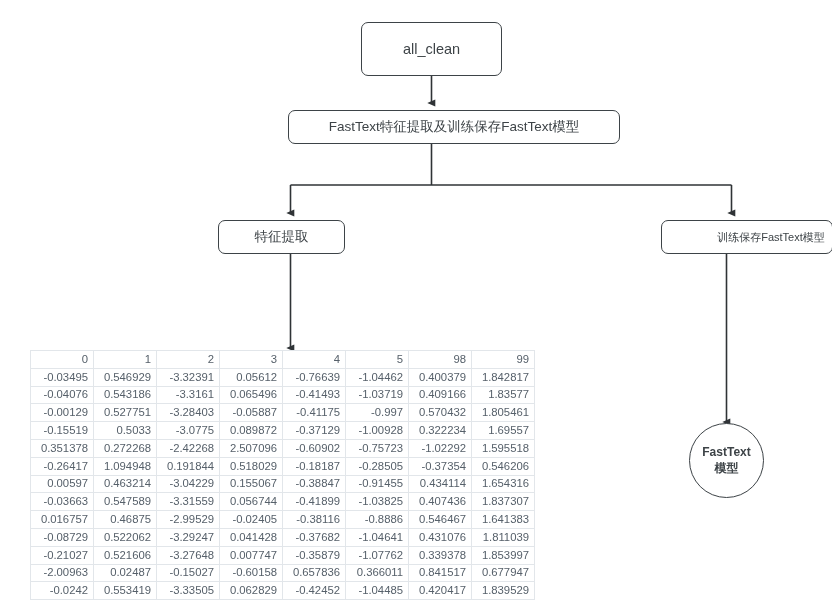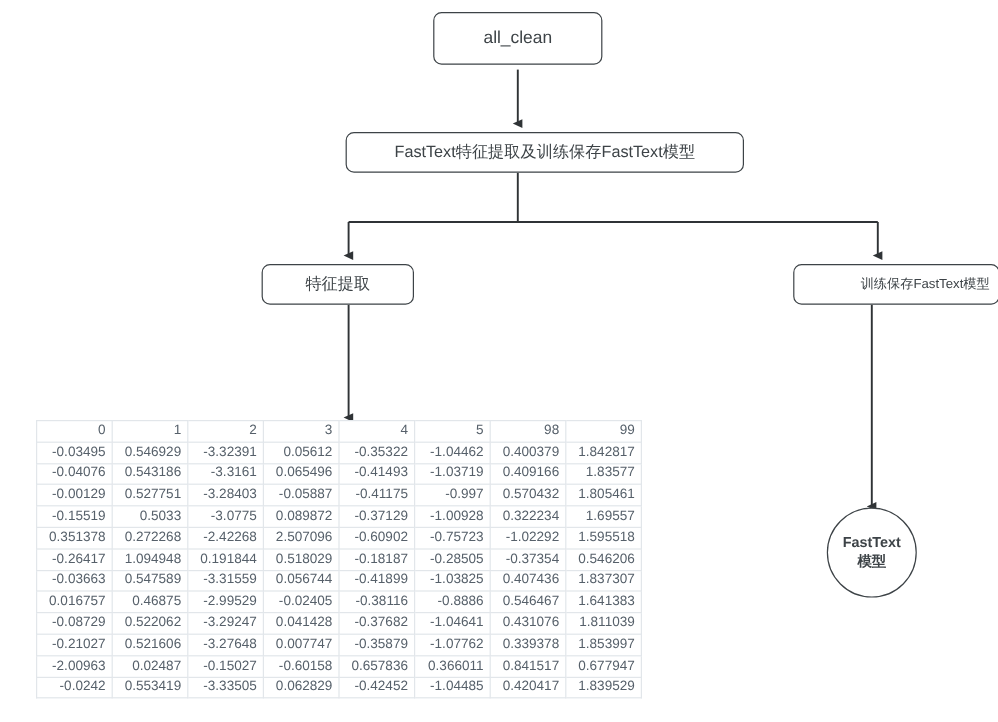--- a/index.html
+++ b/index.html
@@ -38,23 +38,23 @@
     display: flex;
     align-items: center;
     justify-content: center;
     text-align: center;
     color: #3d4347;
     line-height: 1.15;
     white-space: nowrap;
   }
   .node-all-clean {
     left: 361px;
-    top: 10px;
+    top: 22px;
     width: 141px;
-    height: 44px;
+    height: 54px;
     font-size: 14.5px;
   }
   .node-fasttext-main {
     left: 288px;
     top: 110px;
     width: 332px;
     height: 34px;
     font-size: 13.5px;
   }
   .node-feature-extract {
@@ -187,21 +187,21 @@
             <th>98</th>
             <th>99</th>
           </tr>
       </thead>
       <tbody id="df-body">
           <tr>
             <td>-0.03495</td>
             <td>0.546929</td>
             <td>-3.32391</td>
             <td>0.05612</td>
-            <td>-0.35322</td>
+            <td>-0.76639</td>
             <td>-1.04462</td>
             <td>0.400379</td>
             <td>1.842817</td>
           </tr>
           <tr>
             <td>-0.04076</td>
             <td>0.543186</td>
             <td>-3.3161</td>
             <td>0.065496</td>
             <td>-0.41493</td>
@@ -243,20 +243,30 @@
             <td>-0.26417</td>
             <td>1.094948</td>
             <td>0.191844</td>
             <td>0.518029</td>
             <td>-0.18187</td>
             <td>-0.28505</td>
             <td>-0.37354</td>
             <td>0.546206</td>
           </tr>
           <tr>
+            <td>0.00597</td>
+            <td>0.463214</td>
+            <td>-3.04229</td>
+            <td>0.155067</td>
+            <td>-0.38847</td>
+            <td>-0.91455</td>
+            <td>0.434114</td>
+            <td>1.654316</td>
+          </tr>
+          <tr>
             <td>-0.03663</td>
             <td>0.547589</td>
             <td>-3.31559</td>
             <td>0.056744</td>
             <td>-0.41899</td>
             <td>-1.03825</td>
             <td>0.407436</td>
             <td>1.837307</td>
           </tr>
           <tr>

